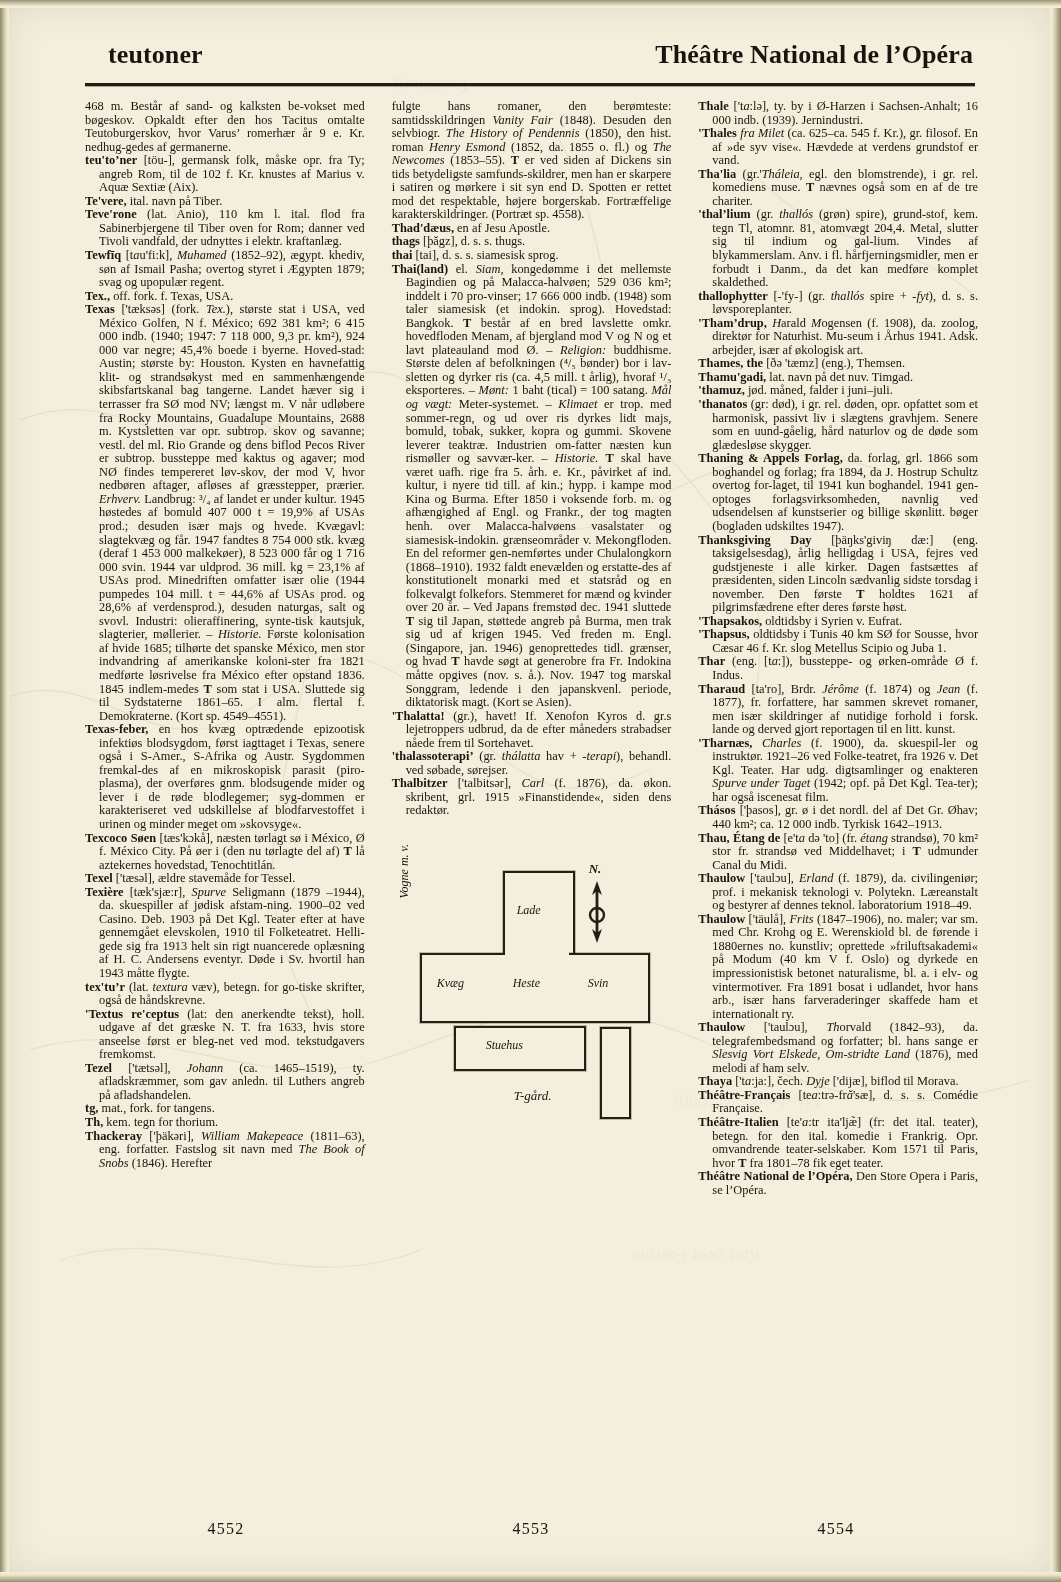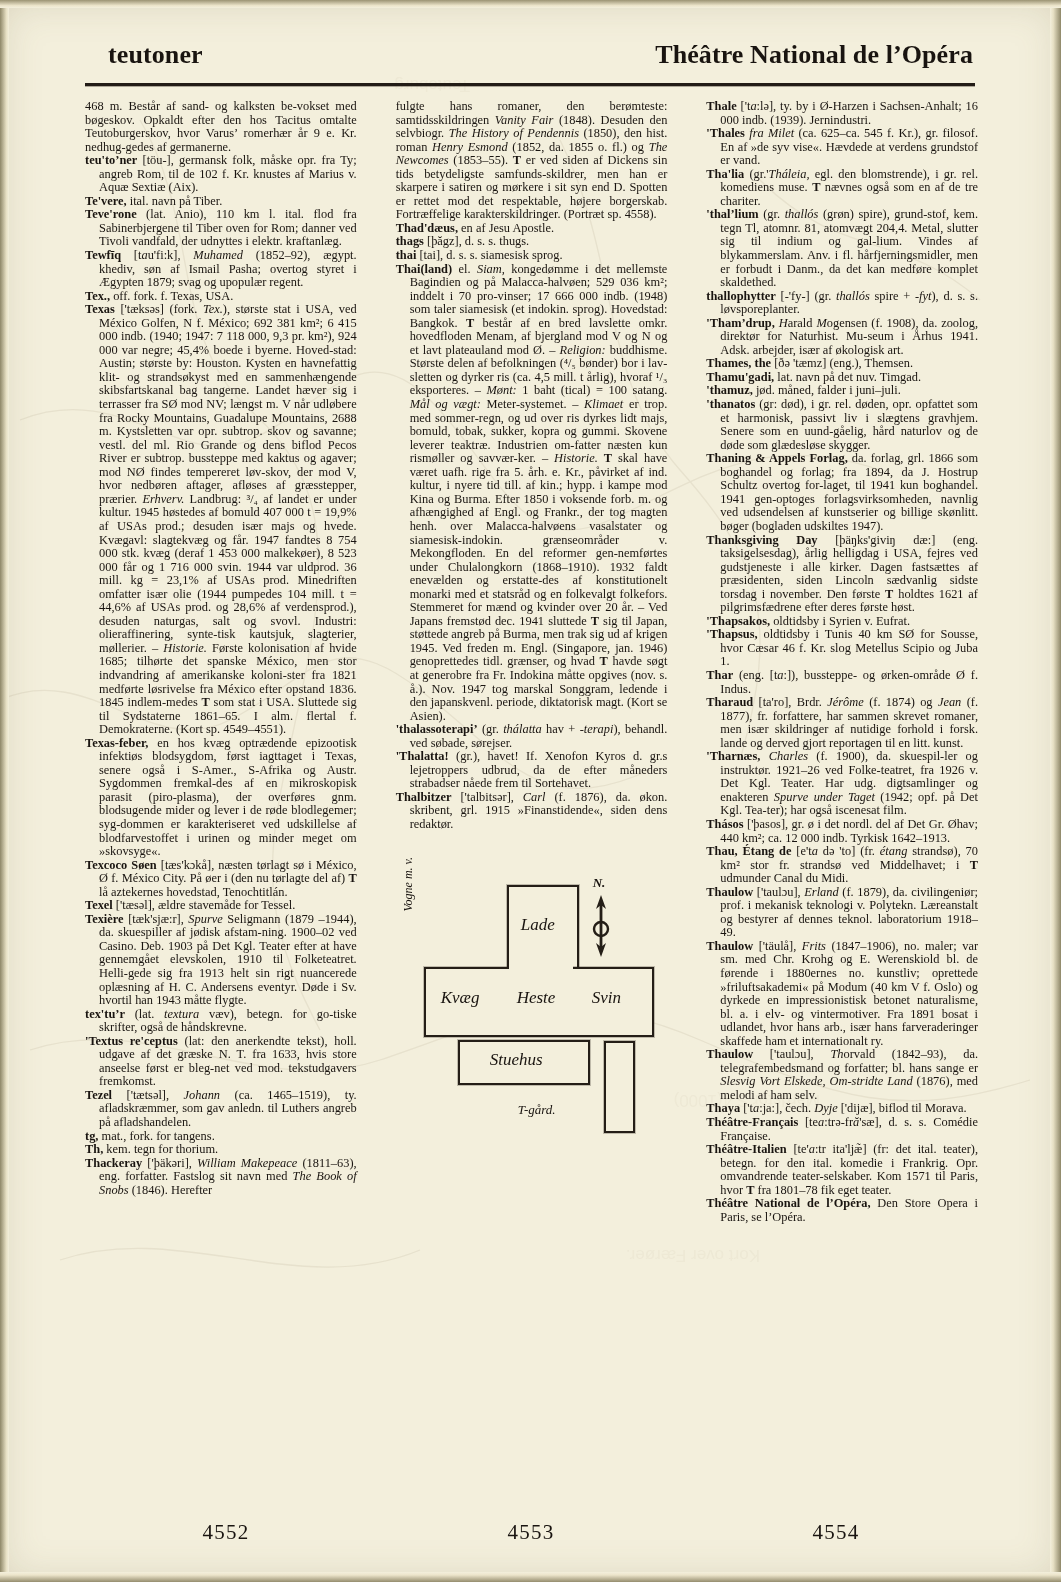--- a/index.html
+++ b/index.html
@@ -88,21 +88,21 @@
   }
 
   
   #cols {
     position: absolute;
     left: 85px;
     top: 100px;
     width: 893px;
     z-index: 6;
     display: flex;
-    gap: 16px;
+    gap: 4px;
   }
   .col {
     width: 282px;
     margin-right: 23px;
     font-size: 12.4px;
     line-height: 13.55px;
     text-align: justify;
     text-justify: inter-word;
     hyphens: manual;
   }
@@ -136,21 +136,21 @@
   }
   .plan {
     position: absolute;
     background: #f3efdc;
     border: 2.5px solid #241e17;
     box-shadow: 0 0 0 1px rgba(35,28,20,.25);
   }
   .plan-label {
     position: absolute;
     font-style: italic;
-    font-size: 17px;
+    font-size: 12px;
     white-space: nowrap;
   }
   #lade-box   { left: 111px; top: 44px;  width: 68px;  height: 84px; border-bottom: none; }
   #wing-box   { left: 28px;  top: 126px; width: 226px; height: 66px; }
   #wing-patch { left: 113px; top: 124px; width: 64px;  height: 6px;  background: #f3efdc; border: none; box-shadow: none; }
   #lbl-lade  { left: 125px; top: 77px;  }
   #lbl-kvaeg { left: 45px;  top: 150px; }
   #lbl-heste { left: 121px; top: 150px; }
   #lbl-svin  { left: 196px; top: 150px; }
 
@@ -182,21 +182,21 @@
     left: 85px;
     top: 1520px;
     width: 893px;
     z-index: 8;
     display: flex;
   }
   .folio {
     width: 282px;
     margin-right: 23px;
     text-align: center;
-    font-size: 21px;
+    font-size: 16px;
     letter-spacing: 1.2px;
   }
   .folio:last-child { margin-right: 0; }
 </style>
 </head>
 <body>
 
 <div id="page">
 
   <svg class="bleed" width="1061" height="1582" viewBox="0 0 1061 1582" aria-hidden="true">
@@ -244,22 +244,22 @@
         <p class="entry"><b>Thackeray</b> ['þäkəri], <i>William Makepeace</i> (1811–63), eng. forfatter. Fastslog sit navn med <i>The Book of Snobs</i> (1846). Herefter</p>
       </div>
 
     <div class="col" id="col-2">
       <div id="col-2-entries">
           <p class="entry cont">fulgte hans romaner, den berømteste: samtidsskildringen <i>Vanity Fair</i> (1848). Desuden den selvbiogr. <i>The History of Pendennis</i> (1850), den hist. roman <i>Henry Esmond</i> (1852, da. 1855 o. fl.) og <i>The Newcomes</i> (1853–55). <b>T</b> er ved siden af Dickens sin tids betydeligste samfunds-skildrer, men han er skarpere i satiren og mørkere i sit syn end D. Spotten er rettet mod det respektable, højere borgerskab. Fortræffelige karakterskildringer. (Portræt sp. 4558).</p>
           <p class="entry"><b>Thad'dæus,</b> en af Jesu Apostle.</p>
           <p class="entry"><b>thags</b> [þăgz], d. s. s. thugs.</p>
           <p class="entry"><b>thai</b> [tai], d. s. s. siamesisk sprog.</p>
           <p class="entry"><b>Thai(land)</b> el. <i>Siam,</i> kongedømme i det mellemste Bagindien og på Malacca-halvøen; 529 036 km²; inddelt i 70 pro-vinser; 17 666 000 indb. (1948) som taler siamesisk (et indokin. sprog). Hovedstad: Bangkok. <b>T</b> består af en bred lavslette omkr. hovedfloden Menam, af bjergland mod V og N og et lavt plateauland mod Ø. – <i>Religion:</i> buddhisme. Største delen af befolkningen (⁴/₅ bønder) bor i lav-sletten og dyrker ris (ca. 4,5 mill. t årlig), hvoraf ¹/₃ eksporteres. – <i>Mønt:</i> 1 baht (tical) = 100 satang. <i>Mål og vægt:</i> Meter-systemet. – <i>Klimaet</i> er trop. med sommer-regn, og ud over ris dyrkes lidt majs, bomuld, tobak, sukker, kopra og gummi. Skovene leverer teaktræ. Industrien om-fatter næsten kun rismøller og savvær-ker. – <i>Historie.</i> <b>T</b> skal have været uafh. rige fra 5. årh. e. Kr., påvirket af ind. kultur, i nyere tid till. af kin.; hypp. i kampe mod Kina og Burma. Efter 1850 i voksende forb. m. og afhængighed af Engl. og Frankr., der tog magten henh. over Malacca-halvøens vasalstater og siamesisk-indokin. grænseområder v. Mekongfloden. En del reformer gen-nemførtes under Chulalongkorn (1868–1910). 1932 faldt enevælden og erstatte-des af konstitutionelt monarki med et statsråd og en folkevalgt folkefors. Stemmeret for mænd og kvinder over 20 år. – Ved Japans fremstød dec. 1941 sluttede <b>T</b> sig til Japan, støttede angreb på Burma, men trak sig ud af krigen 1945. Ved freden m. Engl. (Singapore, jan. 1946) genoprettedes tidl. grænser, og hvad <b>T</b> havde søgt at generobre fra Fr. Indokina måtte opgives (nov. s. å.). Nov. 1947 tog marskal Songgram, ledende i den japanskvenl. periode, diktatorisk magt. (Kort se Asien).</p>
+          <p class="entry"><b>'Thalatta!</b> (gr.), havet! If. Xenofon Kyros d. gr.s lejetroppers udbrud, da de efter måneders strabadser nåede frem til Sortehavet.</p>
           <p class="entry"><b>'thalassoterapi’</b> (gr. <i>thálatta</i> hav + <i>-terapi</i>), behandl. ved søbade, sørejser.</p>
-          <p class="entry"><b>'Thalatta!</b> (gr.), havet! If. Xenofon Kyros d. gr.s lejetroppers udbrud, da de efter måneders strabadser nåede frem til Sortehavet.</p>
           <p class="entry"><b>Thalbitzer</b> ['talbitsər], <i>Carl</i> (f. 1876), da. økon. skribent, grl. 1915 »Finanstidende«, siden dens redaktør.</p>
         </div>
 
       <div id="figure">
 
         <div class="plan" id="lade-box"></div>
         <div class="plan" id="wing-box"></div>
         <div class="plan" id="wing-patch"></div>
 
         <div class="plan-label" id="lbl-lade">Lade</div>

